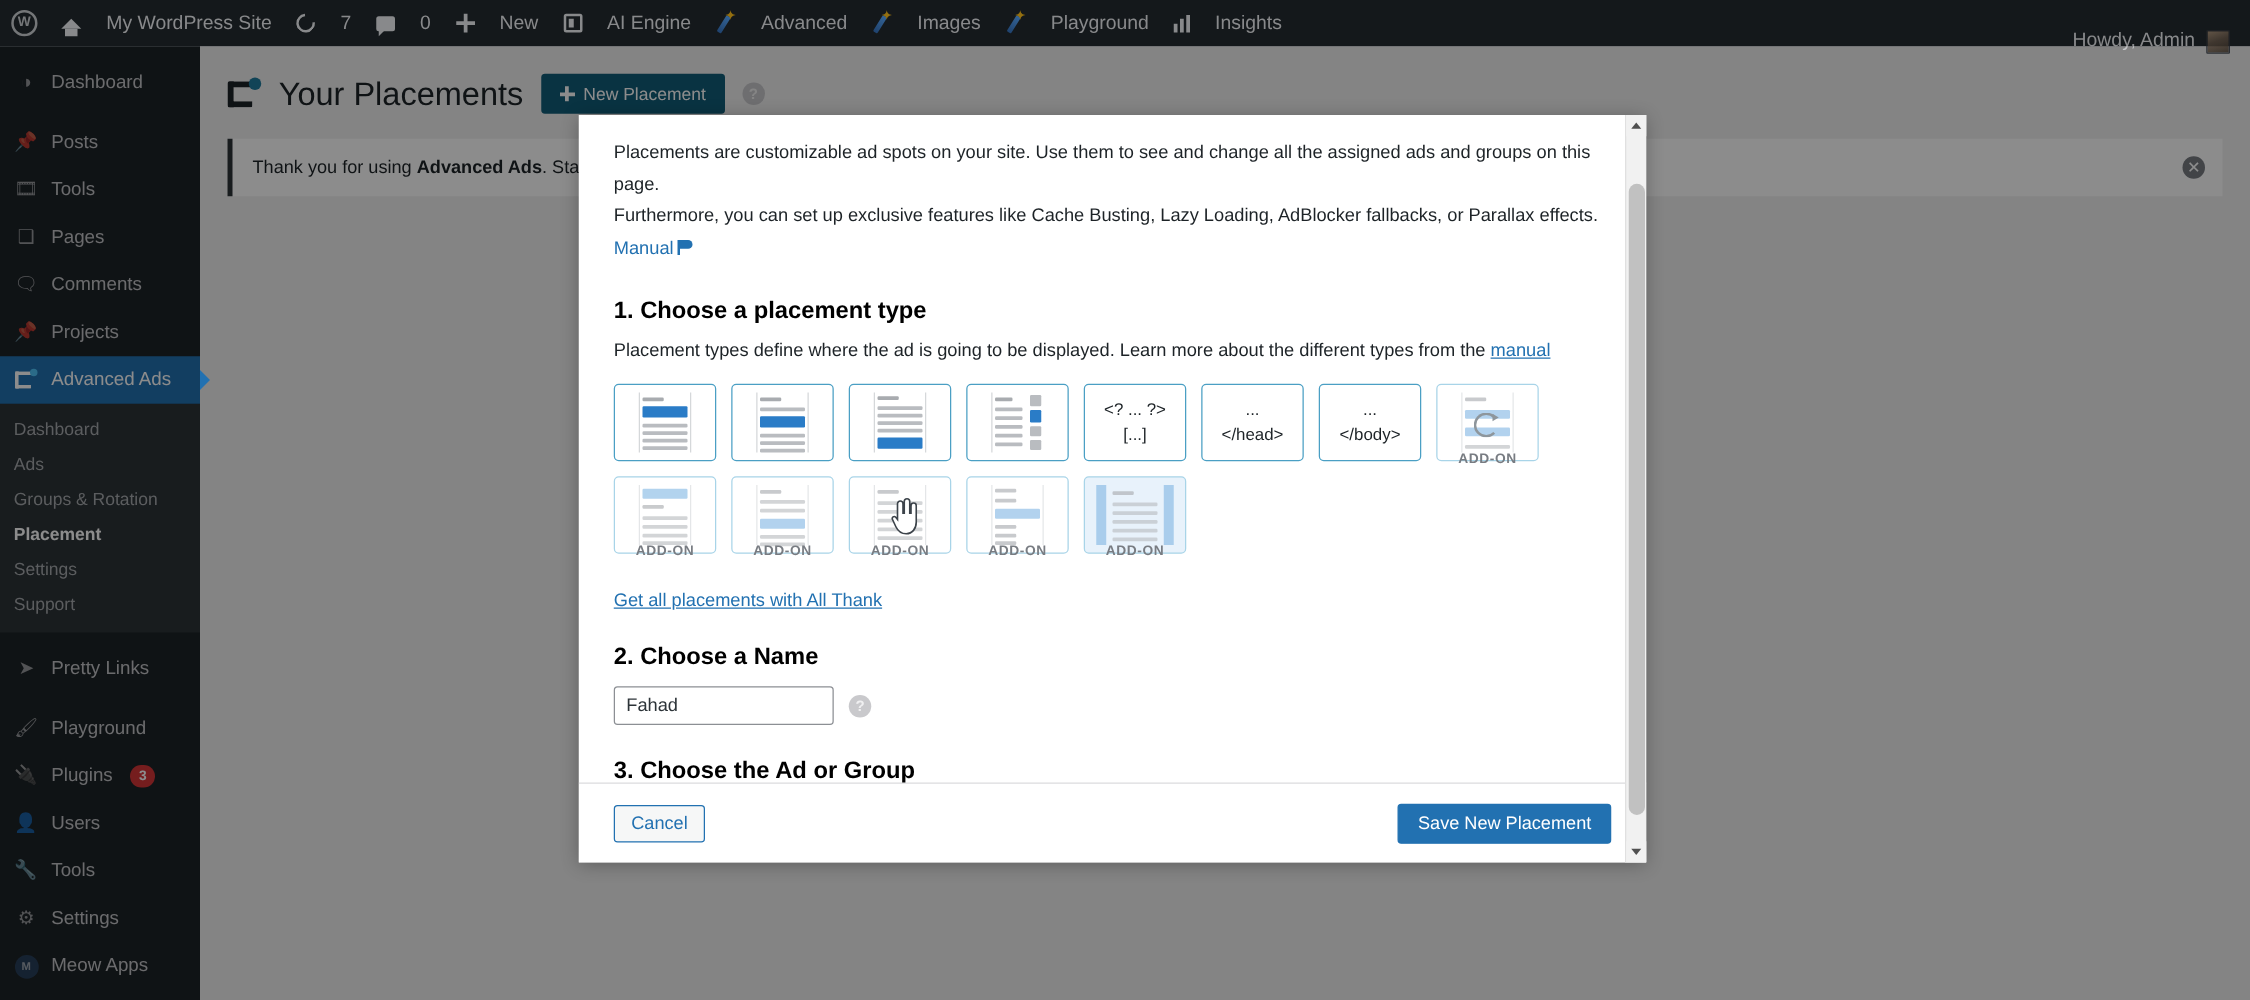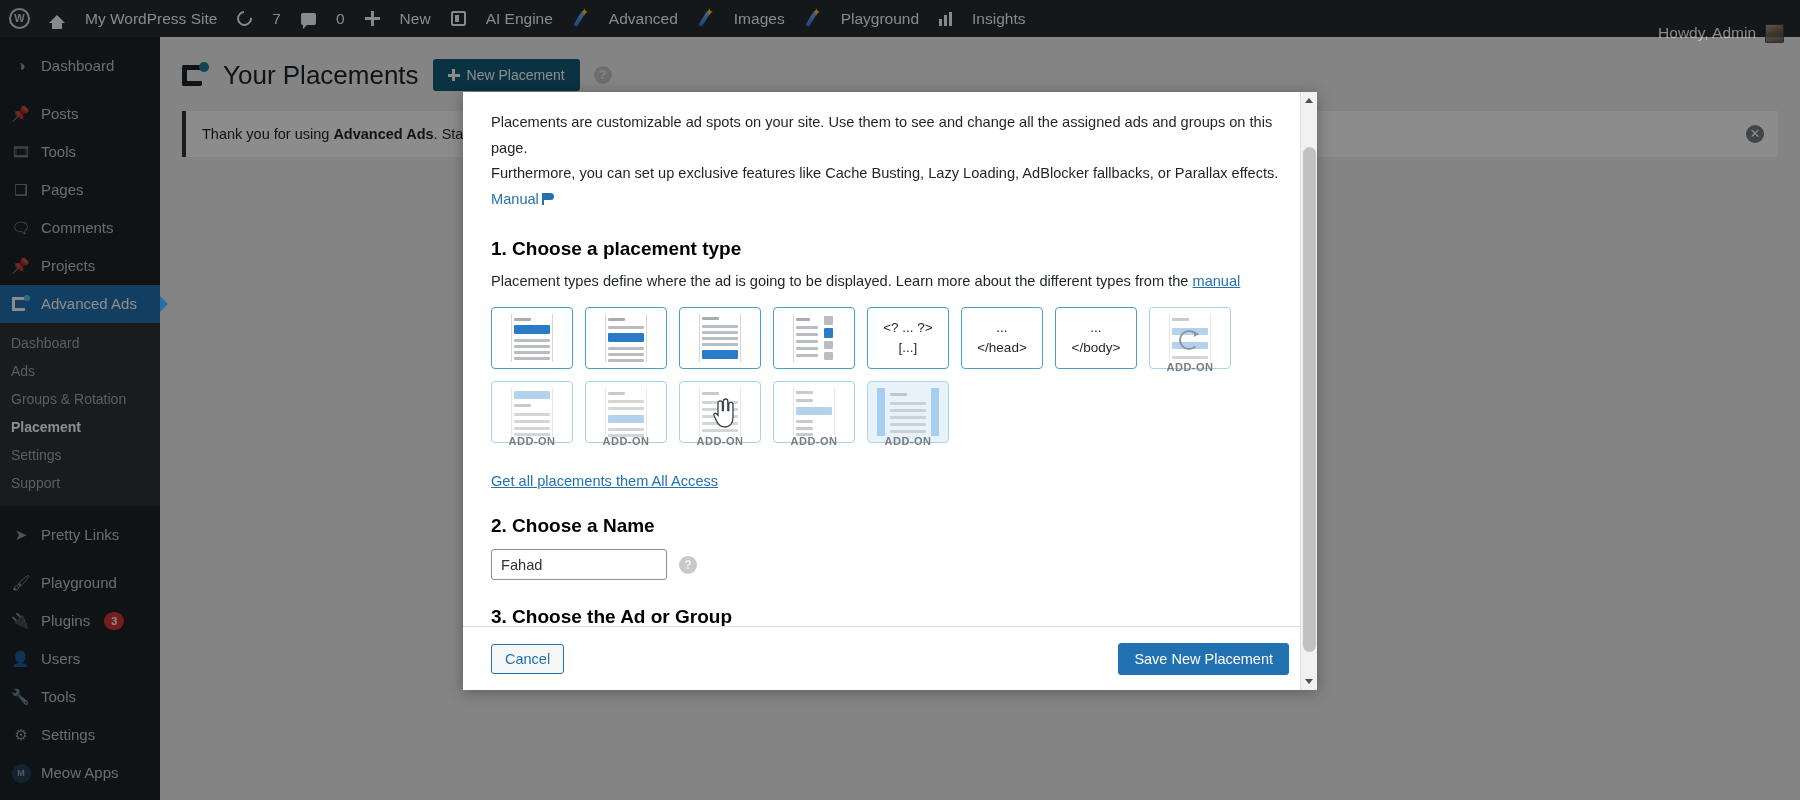--- a/index.html
+++ b/index.html
@@ -691,21 +691,21 @@
           <span class="ln" style="top:14px"></span>
             <span class="ln" style="top:21px"></span>
           <span class="ln" style="top:28px"></span>
             <span class="ln" style="top:35px"></span>
           <span class="ln" style="top:42px"></span>
         </div>
         <span class="addon-label">ADD-ON</span>
       </div>
     </div>
 
-    <a class="all-access-link" href="#">Get all placements them All Access</a>
+    <a class="all-access-link" href="#">Get all placements with All Thank</a>
 
     <h2 class="step">2. Choose a Name</h2>
     <div class="row-inline">
       <input class="name-input" type="text" value="Fahad" style="">
       <span class="help-circle" style="margin-top:12px">?</span>
     </div>
 
     <h2 class="step">3. Choose the Ad or Group</h2>
     
   </div>

